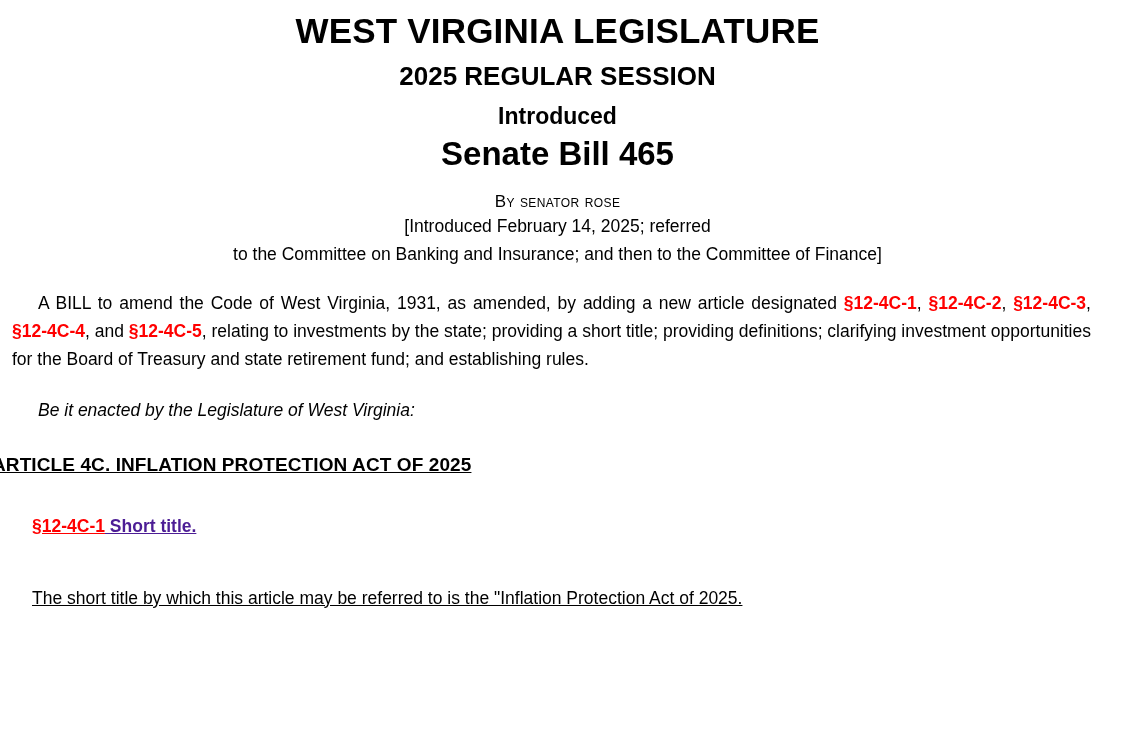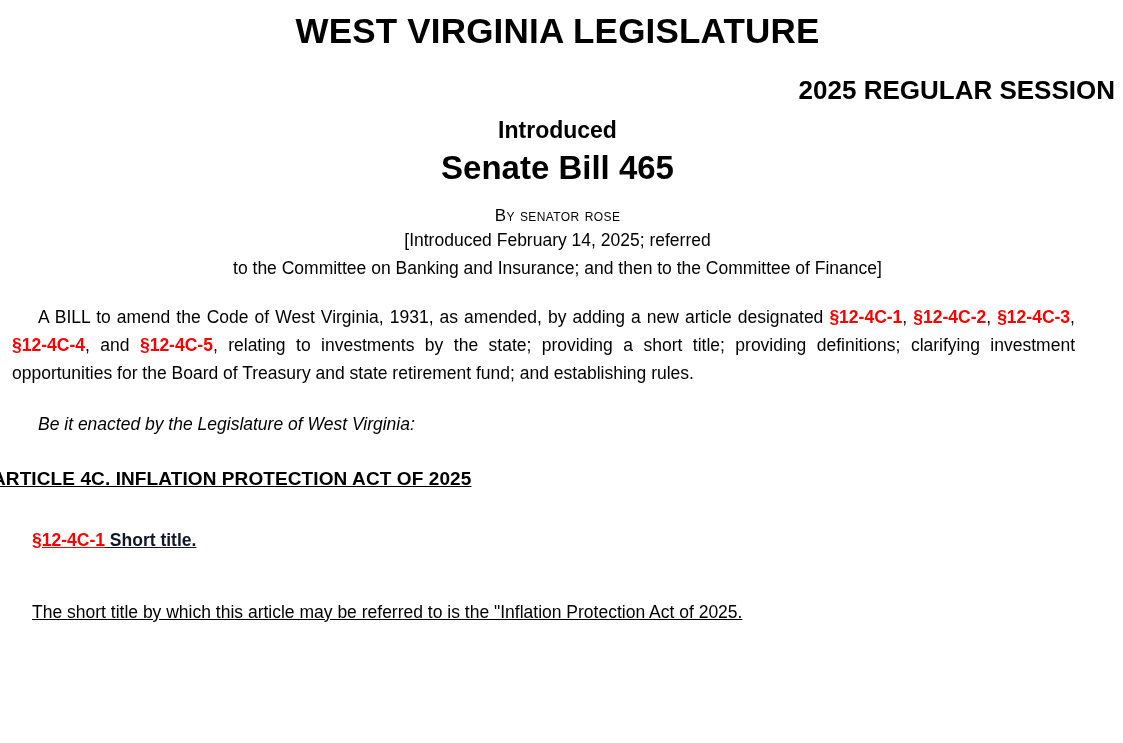--- a/index.html
+++ b/index.html
@@ -32,22 +32,21 @@
   .legislature-title {
     font-size: 35px;
     font-weight: bold;
     line-height: 1.22;
     letter-spacing: 0.2px;
   }
   .session-title {
     font-size: 26px;
     font-weight: bold;
     line-height: 1.35;
-    margin-top: 20px;
-    text-align: right;
+    margin-top: 6px;
   }
   .introduced-label {
     font-size: 23px;
     font-weight: bold;
     line-height: 1.3;
     margin-top: 8px;
   }
   .bill-number {
     font-size: 33px;
     font-weight: bold;
@@ -71,21 +70,21 @@
     line-height: 1.62;
   }
   .referral div { white-space: nowrap; }
 
   
   .bill-paragraph {
     font-size: 17.5px;
     line-height: 1.62;
     text-align: justify;
     text-justify: inter-word;
-    margin: 20px 40px 0 12px;
+    margin: 20px 24px 0 12px;
     text-indent: 26px;
   }
   .cite {
     color: #FF0000;
     font-weight: bold;
   }
 
   
   .enacting-clause {
     font-size: 17.5px;
@@ -116,21 +115,21 @@
     font-size: 17.5px;
     font-weight: bold;
     margin-left: 32px;
     line-height: 1.6;
     white-space: nowrap;
   }
   .section-heading .cite,
   .section-heading .sec-title {
     text-decoration: underline;
   }
-  .sec-title { color: #0f172a; }
+  .sec-title { color: #4c1d95; }
 
   .sh-1 { margin-top: 30px; }
   .sh-2 { margin-top: 13px; }
 
   
   .blank-underline-line {
     height: 44px;
   }
   .body-line {
     font-size: 17.5px;

